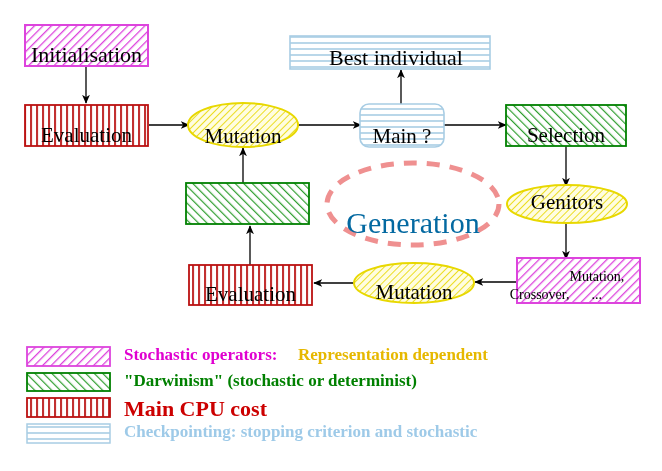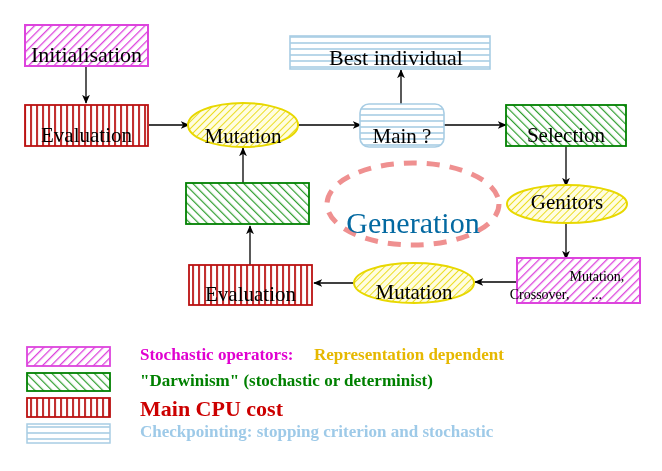--- a/index.html
+++ b/index.html
@@ -34,21 +34,20 @@
     color: #000000;
     font-family: "Liberation Serif", "DejaVu Serif", serif;
     pointer-events: none;
     line-height: 1.02;
   }
   .legend-text {
     position: absolute;
     font-family: "Liberation Serif", "DejaVu Serif", serif;
     font-weight: bold;
     white-space: nowrap;
-    margin-left: 16px;
   }
   .legend-text span { display: inline; }
 </style>
 </head>
 <body>
 
 <div id="canvas">
 
   <svg id="svg-layer" viewBox="0 0 662 471">
     <defs>

